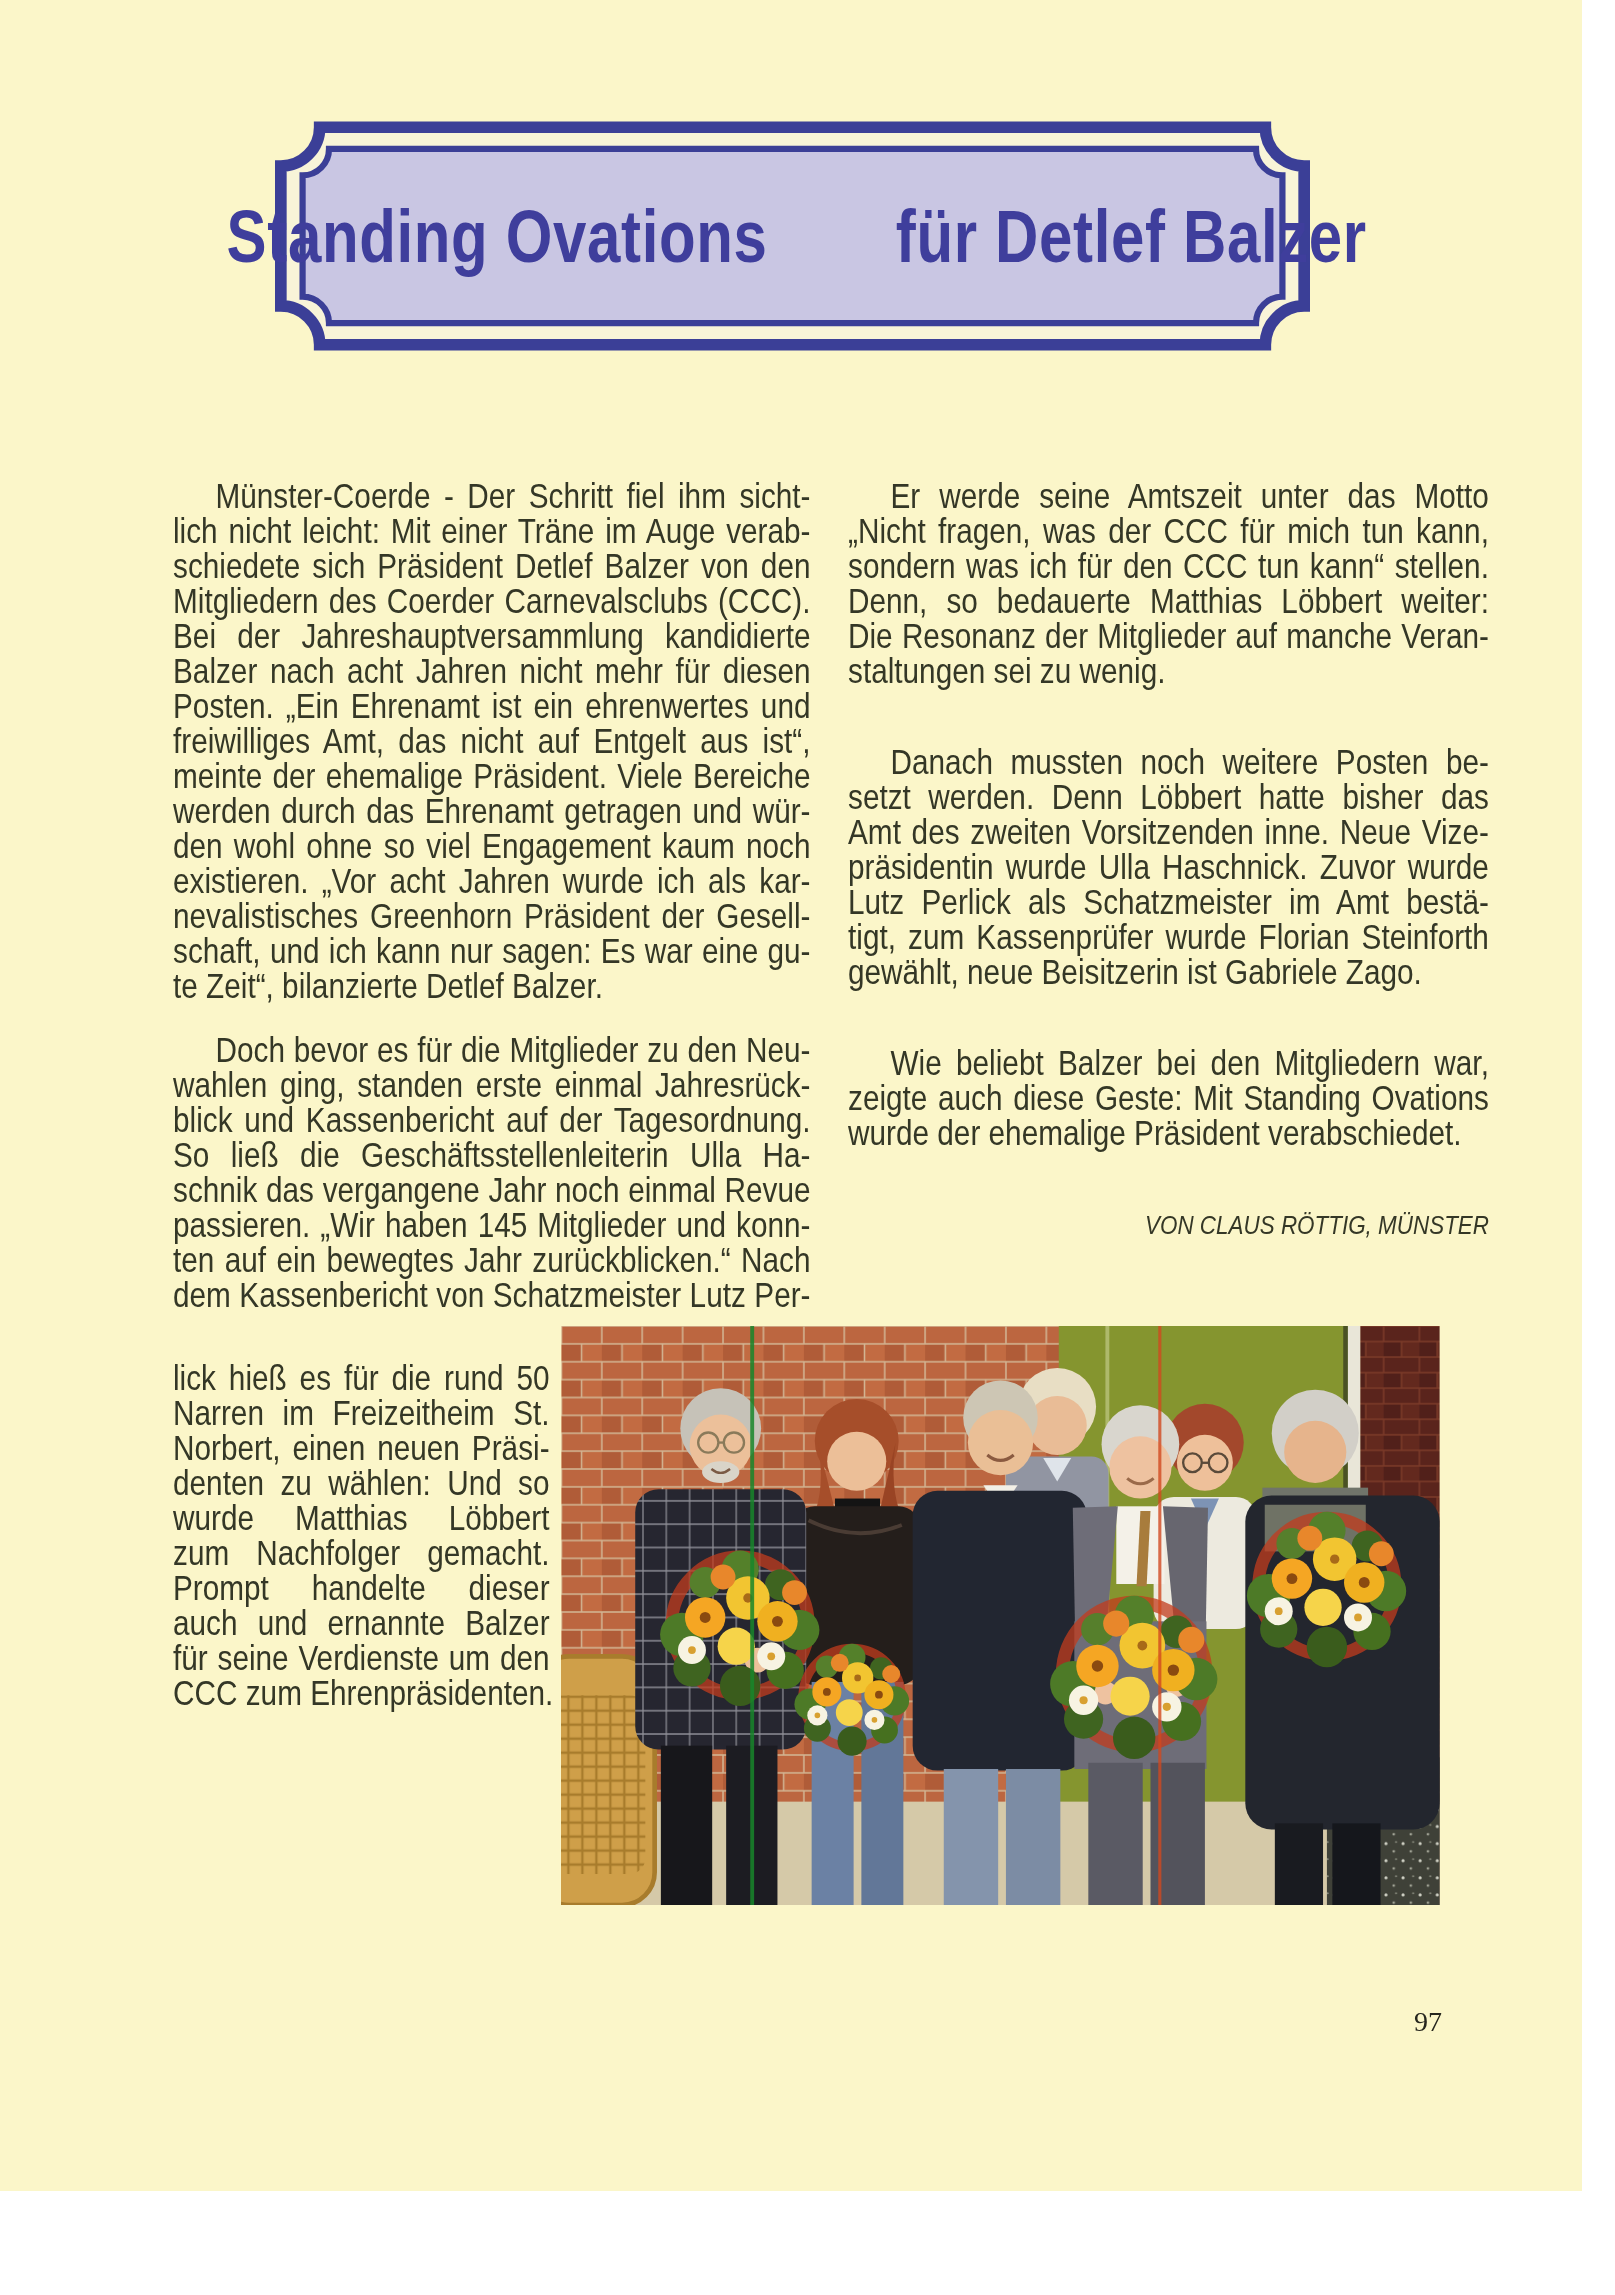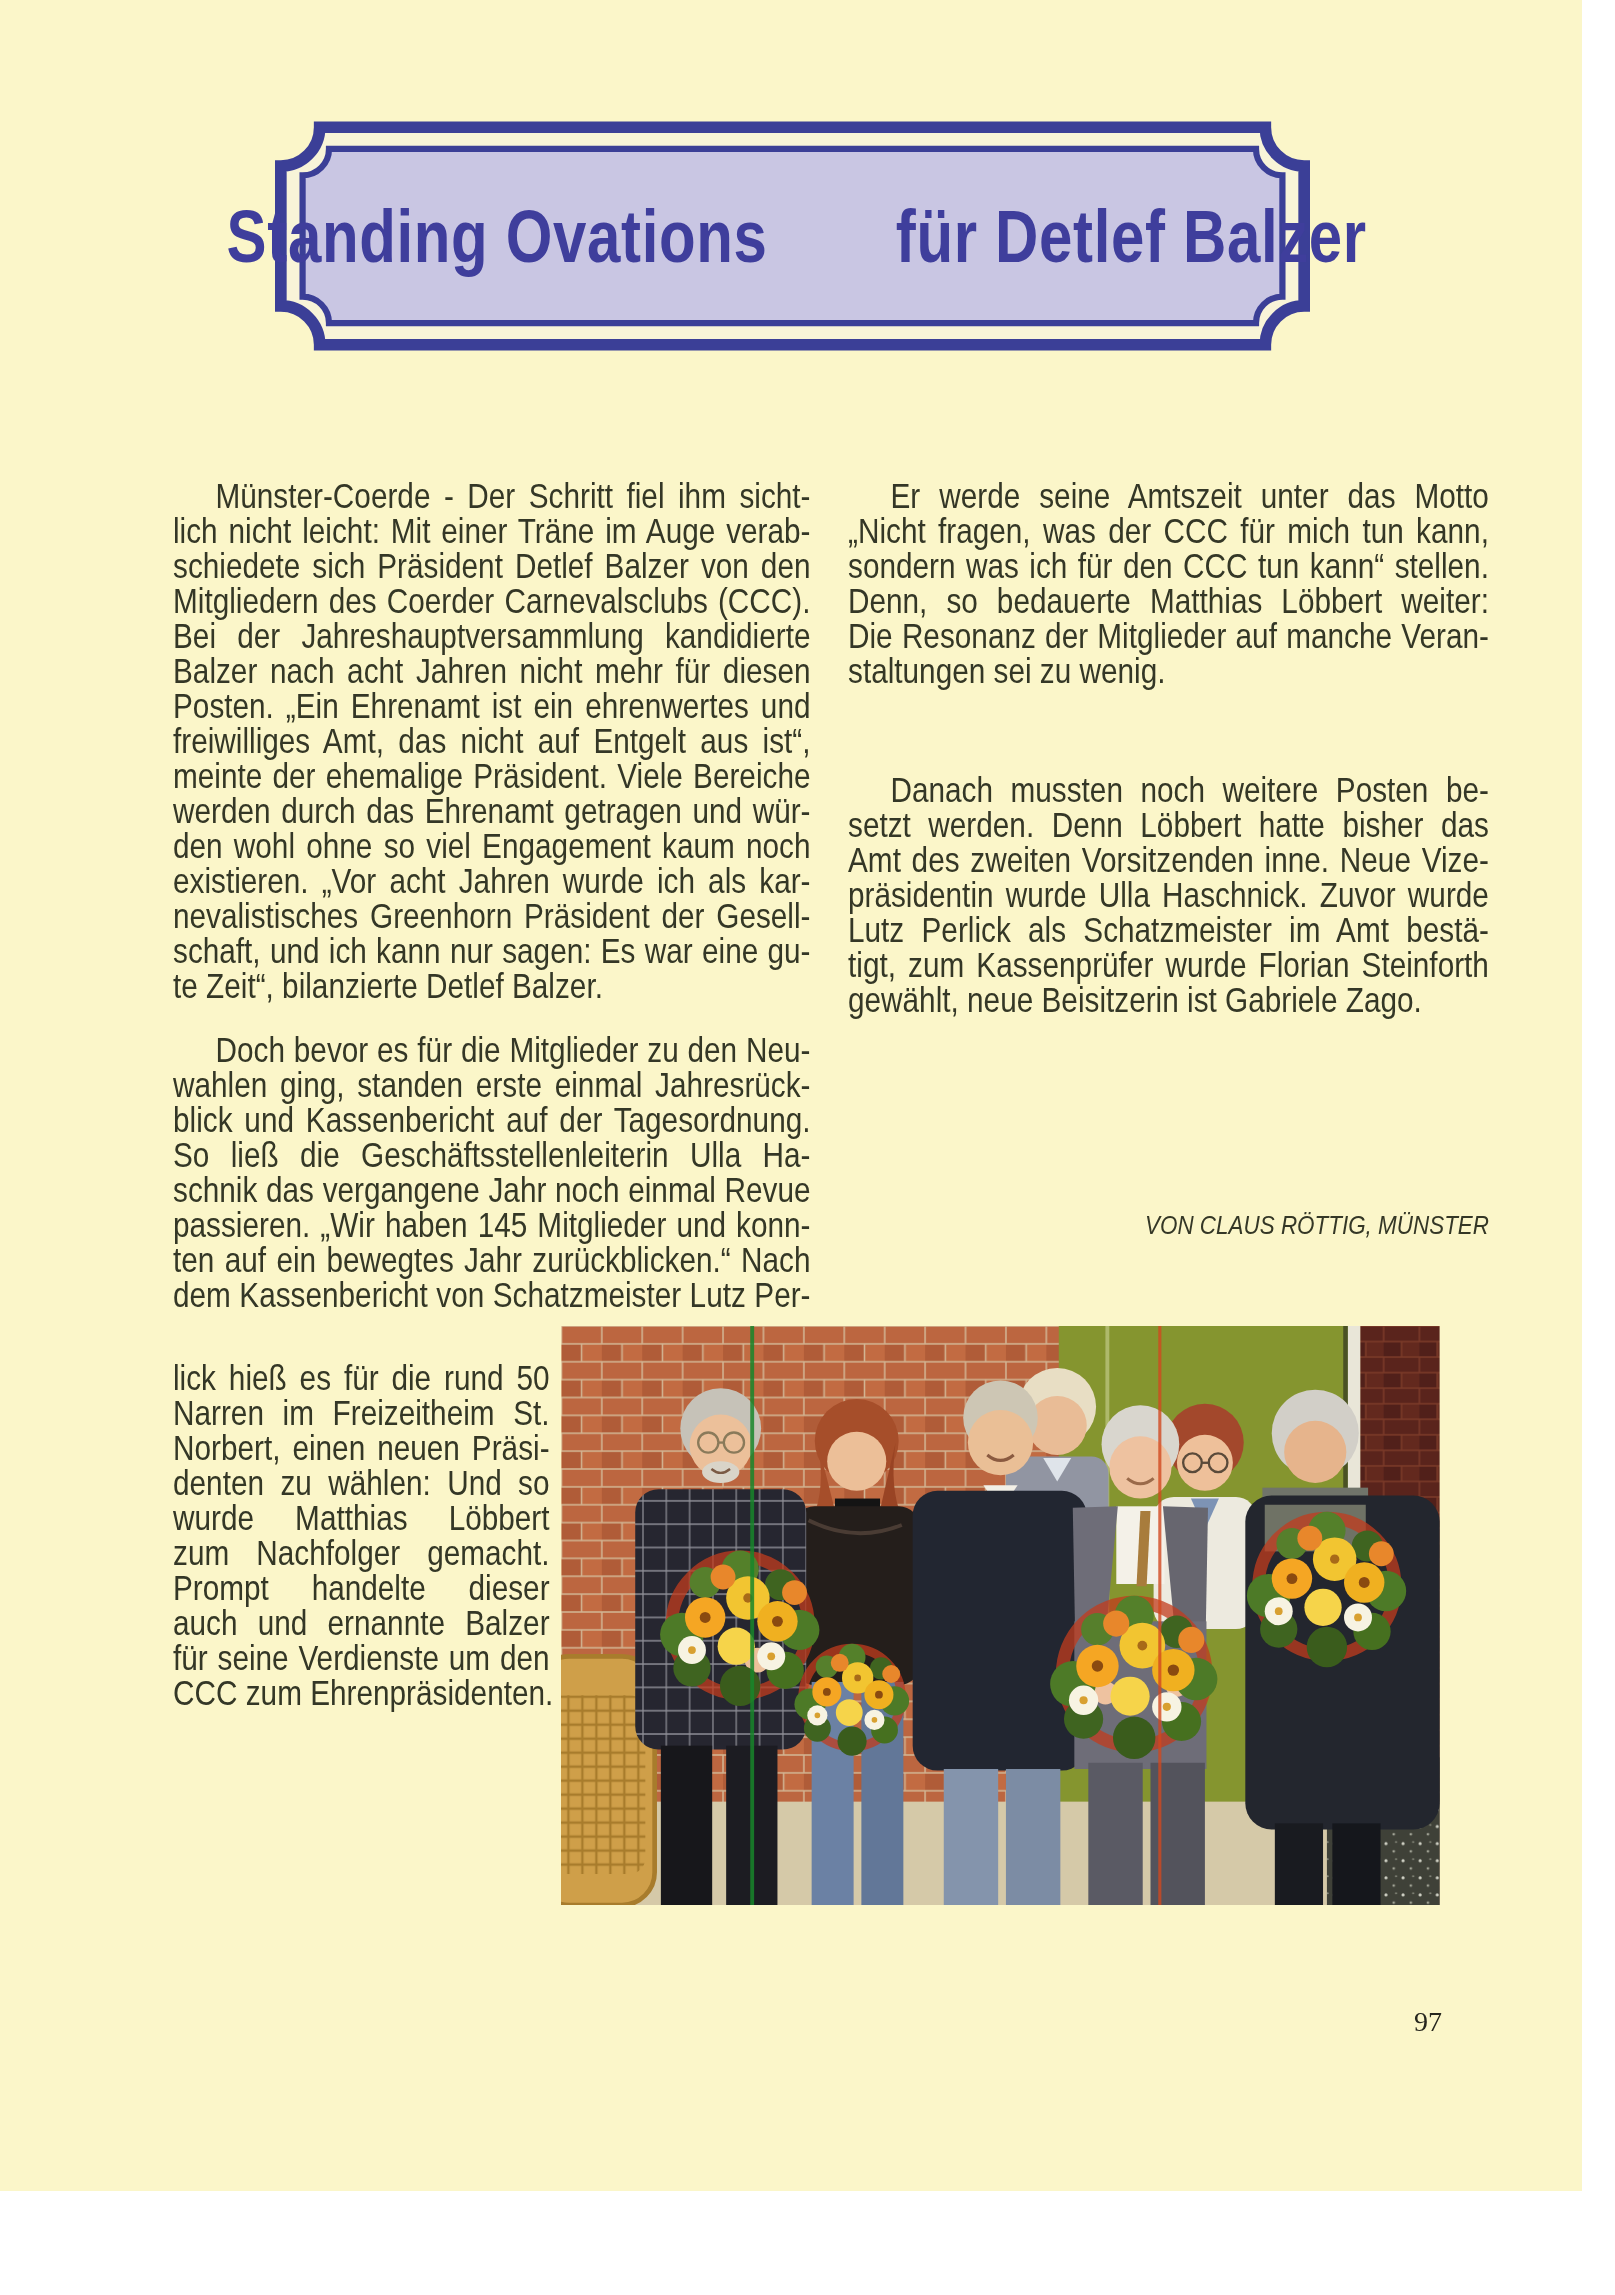--- a/index.html
+++ b/index.html
@@ -16,21 +16,21 @@
               transform:scaleX(0.8);transform-origin:50% 50%;letter-spacing:0.8px;white-space:nowrap;}
 
   
   .col{position:absolute;color:#343726;font-size:35px;line-height:35px;}
   .ln{transform:scaleX(0.85);transform-origin:0 50%;text-align:justify;text-align-last:justify;
       white-space:nowrap;height:35px;}
   .endpara .ln:last-child{text-align-last:left;}
   .first-indent .ln:first-child{text-indent:50px;}
   .para{margin:0;}
   .gap-left{margin-top:29px;}
-  .gap-right{margin-top:84px;}
+  .gap-right{margin-top:56px;}
 
   .byline{position:absolute;left:735px;top:1210px;width:754px;text-align:right;
           font-style:italic;font-size:26.4px;color:#343726;
           transform:scaleX(0.85);transform-origin:100% 50%;white-space:nowrap;}
 
   .page-number{position:absolute;left:1414px;top:2006px;font-family:"Liberation Serif",serif;
                font-size:28px;color:#26261e;}
 
   .photo{position:absolute;left:561px;top:1326px;width:879px;height:579px;}
 </style>
@@ -105,20 +105,25 @@
         <div class="ln">staltungen sei zu wenig.</div>
       </div>
     <div class="para endpara first-indent gap-right">
         <div class="ln">Danach mussten noch weitere Posten be-</div>
         <div class="ln">setzt werden. Denn Löbbert hatte bisher das</div>
         <div class="ln">Amt des zweiten Vorsitzenden inne. Neue Vize-</div>
         <div class="ln">präsidentin wurde Ulla Haschnick. Zuvor wurde</div>
         <div class="ln">Lutz Perlick als Schatzmeister im Amt bestä-</div>
         <div class="ln">tigt, zum Kassenprüfer wurde Florian Steinforth</div>
         <div class="ln">gewählt, neue Beisitzerin ist Gabriele Zago.</div>
+      </div>
+    <div class="para endpara first-indent gap-right">
+        <div class="ln">Wie beliebt Balzer bei den Mitgliedern war,</div>
+        <div class="ln">zeigte auch diese Geste: Mit Standing Ovations</div>
+        <div class="ln">wurde der ehemalige Präsident verabschiedet.</div>
       </div>
   </div>
 
   <div class="byline">VON CLAUS RÖTTIG, MÜNSTER</div>
 
   <svg class="photo" viewBox="0 0 1130 745">
     <defs>
       <pattern id="brick" width="52" height="46" patternUnits="userSpaceOnUse">
         <rect width="52" height="46" fill="#d2b492"></rect>
         <rect x="1" y="1" width="50" height="21" fill="#bc6640"></rect>

